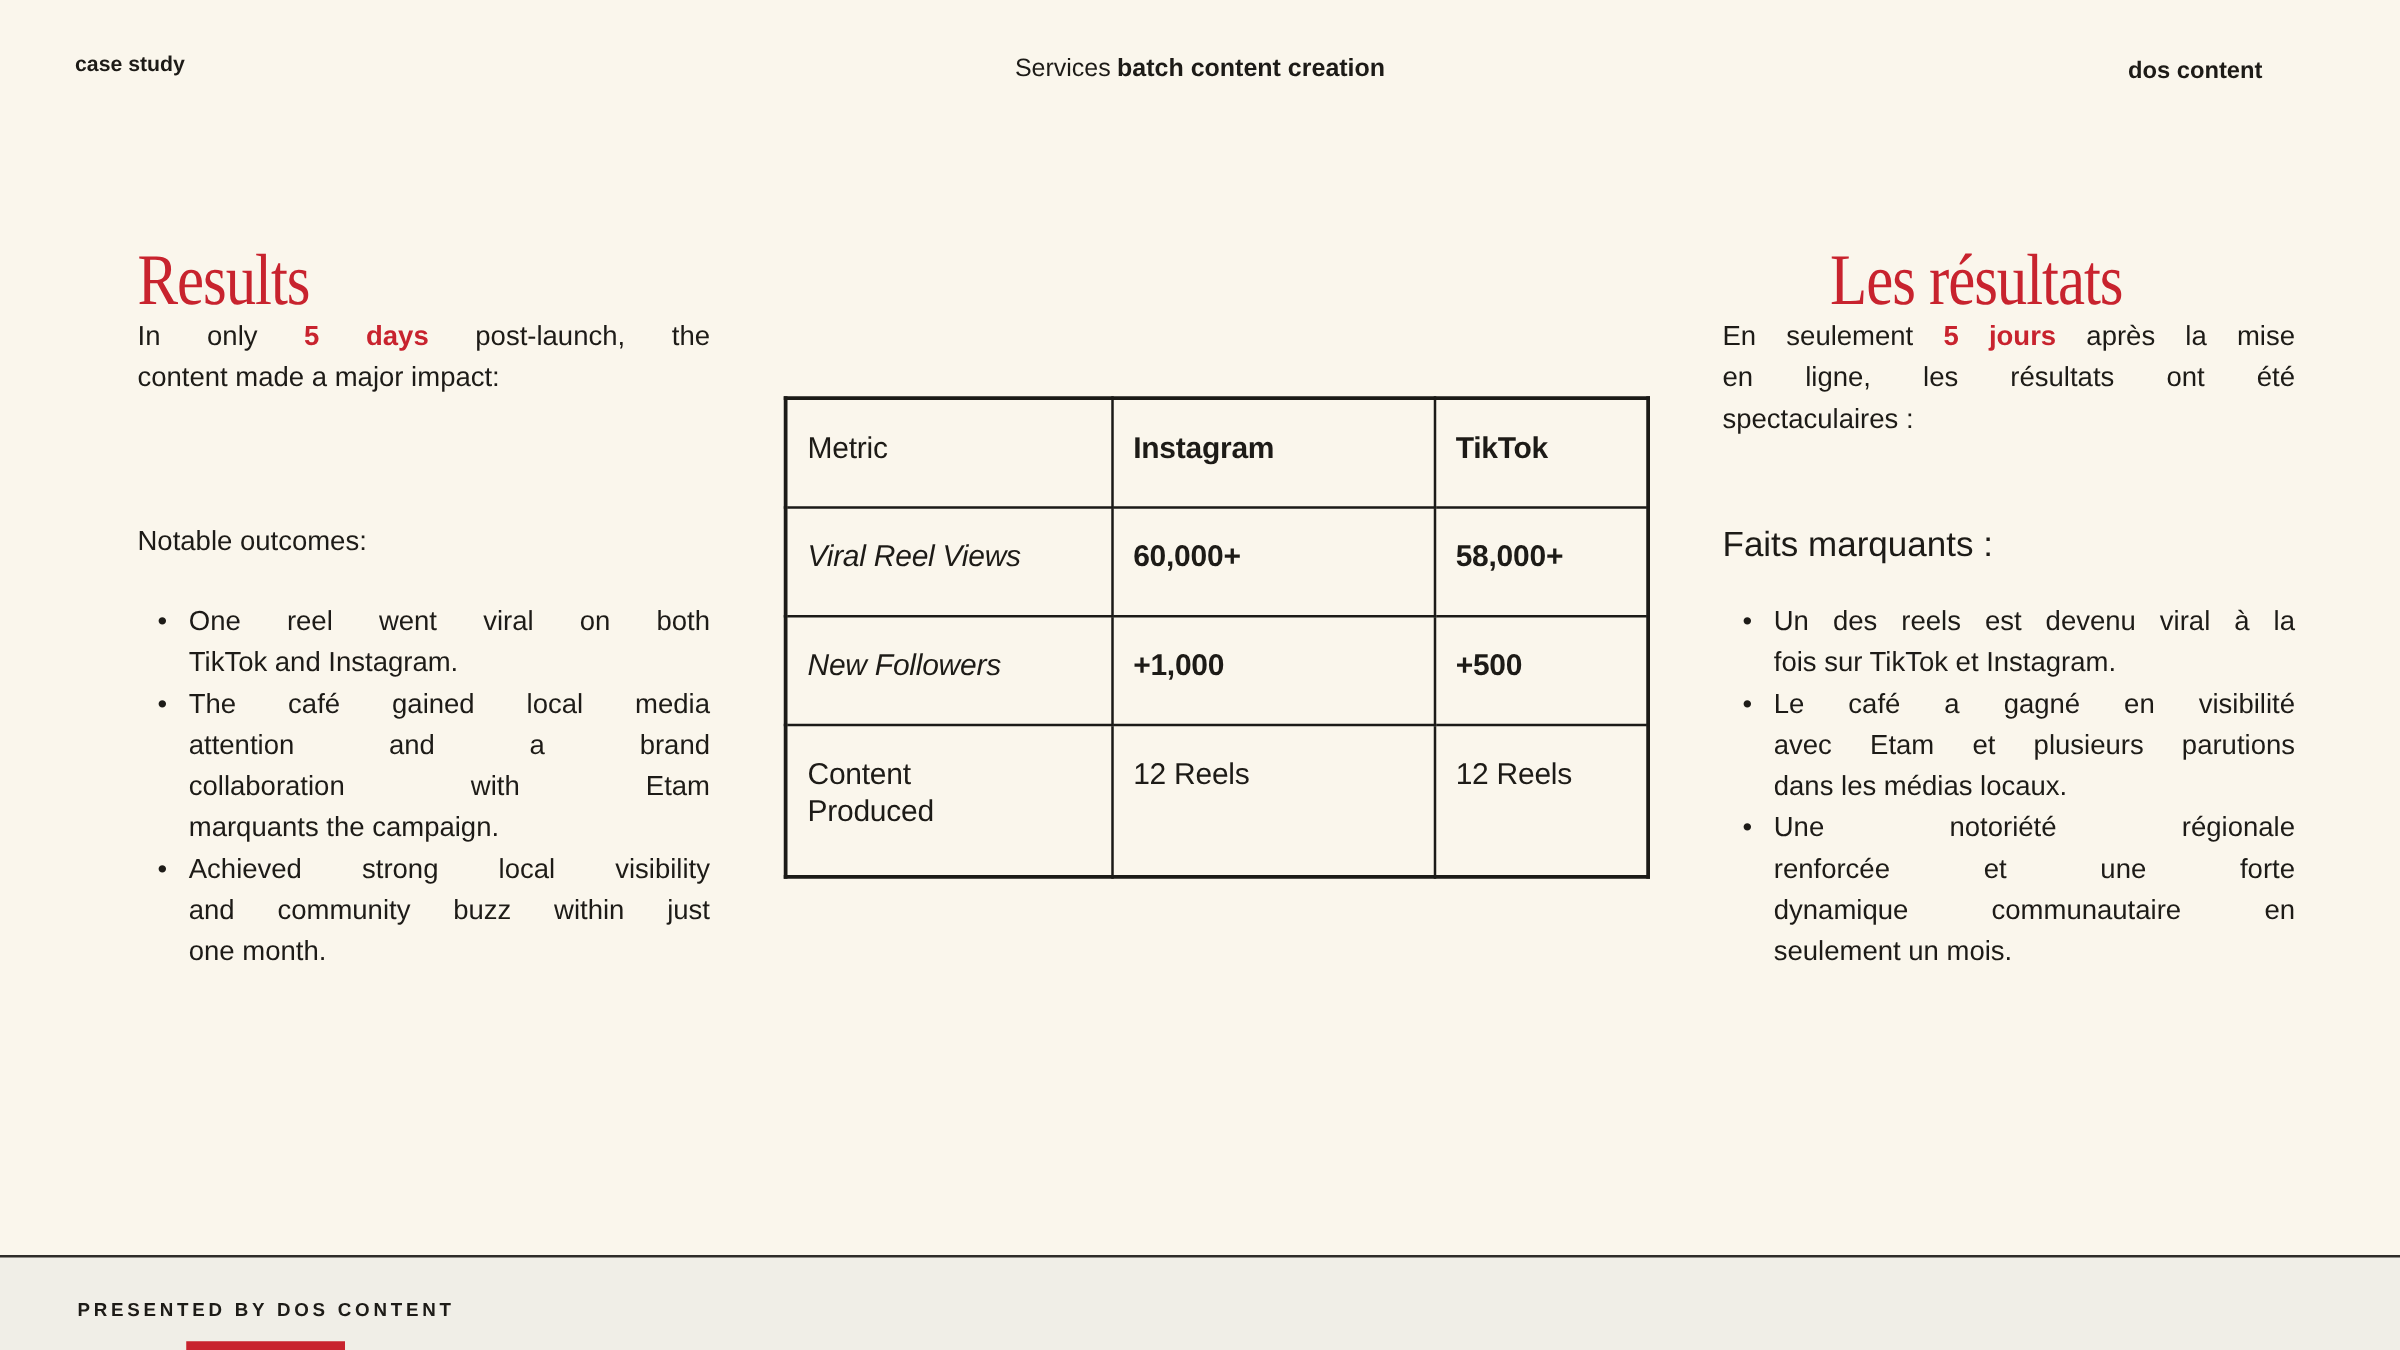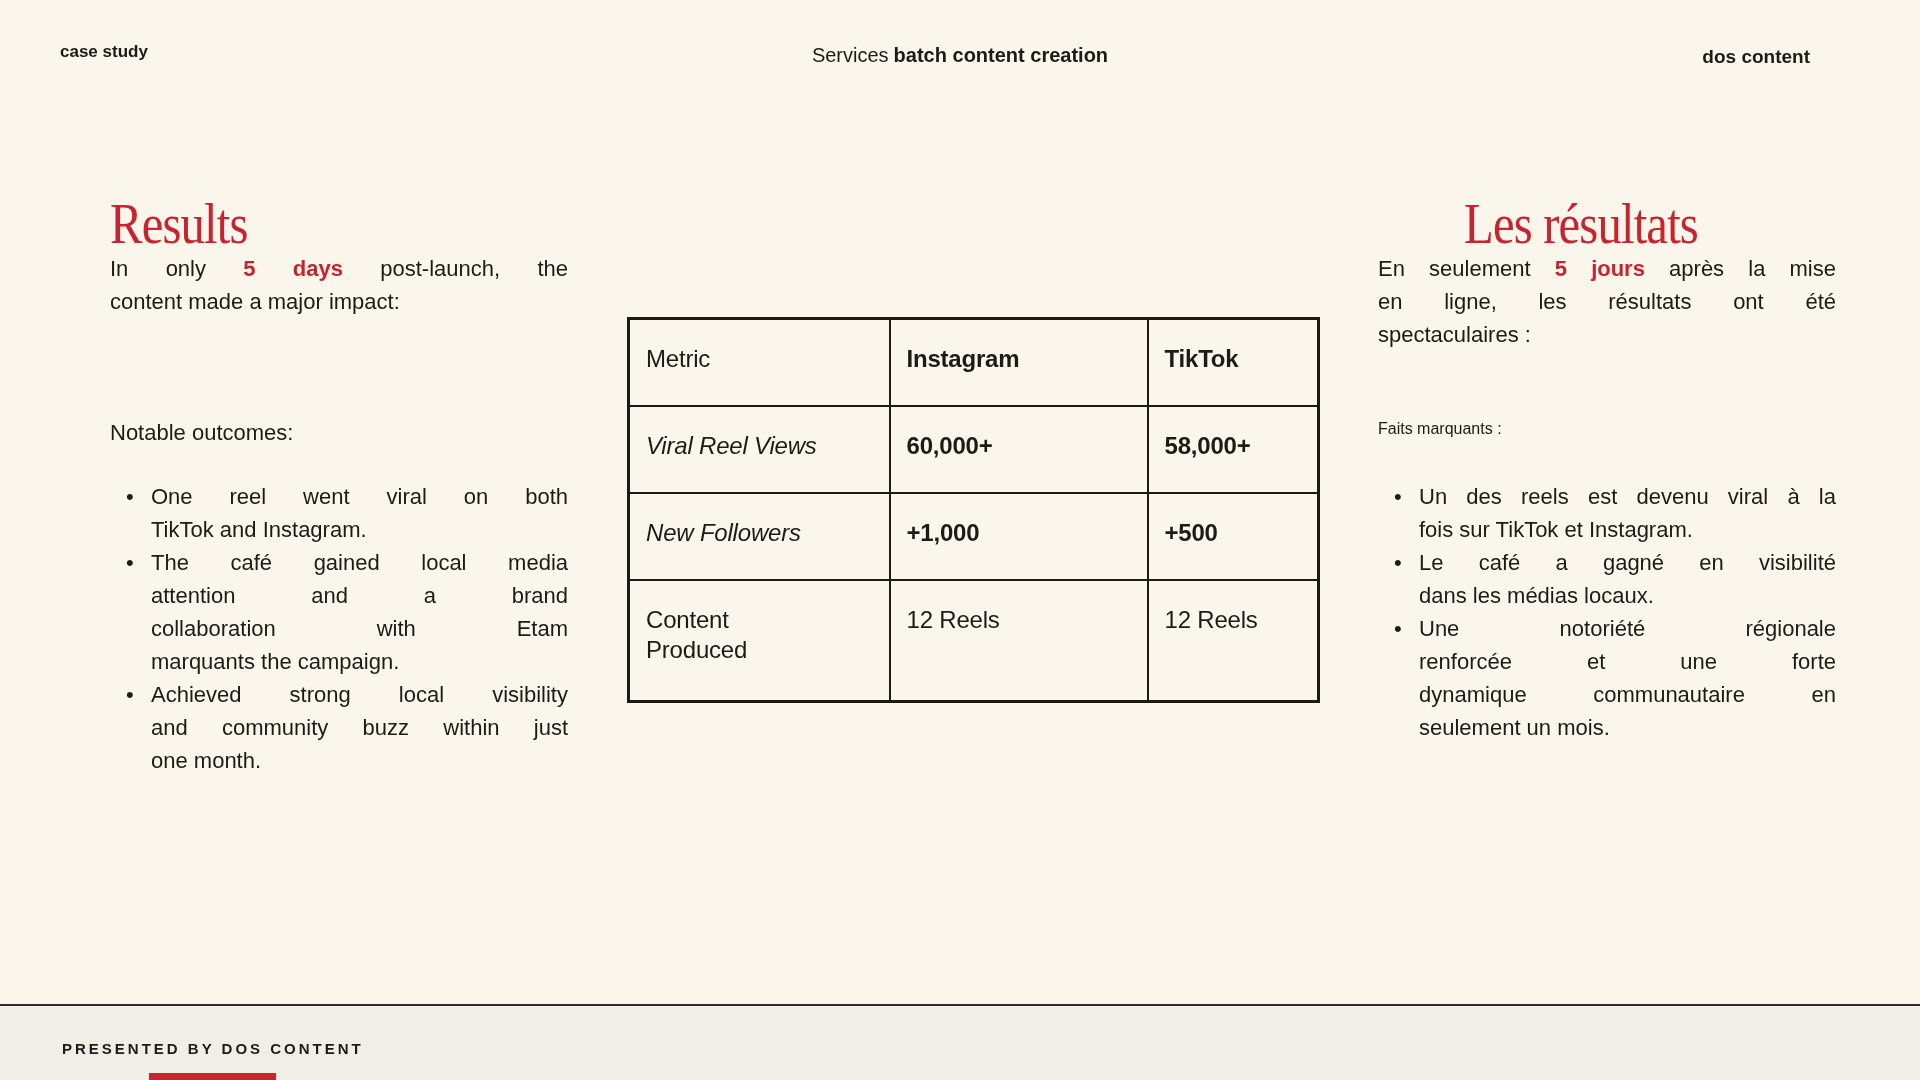--- a/index.html
+++ b/index.html
@@ -40,21 +40,21 @@
     white-space: nowrap;
   }
   .title-left  { left: 110px;  top: 152px; }
   .title-right { left: 1464px; top: 152px; }
 
   
   .copy { font-size: 22px; line-height: 33px; }
   .intro-left   { position: absolute; left: 110px;  top: 252px; width: 458px; }
   .intro-right  { position: absolute; left: 1378px; top: 252px; width: 458px; }
   .label-left   { position: absolute; left: 110px;  top: 420px; font-size: 22px; }
-  .label-right  { position: absolute; left: 1378px; top: 420px; font-size: 16px; }
+  .label-right  { position: absolute; left: 1378px; top: 420px; font-size: 28px; }
   .bullets-left { position: absolute; left: 110px;  top: 480px; width: 458px; }
   .bullets-right{ position: absolute; left: 1378px; top: 480px; width: 458px; }
 
   .tline { text-align: left; }
   .tline.stretch { text-align: justify; text-align-last: justify; }
   .hl { color: var(--accent-red); font-weight: 700; }
 
   ul.bullets { list-style: none; margin: 0; padding: 0; }
   ul.bullets li { position: relative; padding-left: 41px; }
   ul.bullets li::before {
@@ -181,20 +181,21 @@
 
   <div class="label-right">Faits marquants :</div>
 
   <ul class="bullets bullets-right copy">
       <li>
         <div class="tline stretch"><span>Un des reels est devenu viral à la</span></div>
         <div class="tline"><span>fois sur TikTok et Instagram.</span></div>
       </li>
       <li>
         <div class="tline stretch"><span>Le café a gagné en visibilité</span></div>
+        <div class="tline stretch"><span>avec Etam et plusieurs parutions</span></div>
         <div class="tline"><span>dans les médias locaux.</span></div>
       </li>
       <li>
         <div class="tline stretch"><span>Une notoriété régionale</span></div>
         <div class="tline stretch"><span>renforcée et une forte</span></div>
         <div class="tline stretch"><span>dynamique communautaire en</span></div>
         <div class="tline"><span>seulement un mois.</span></div>
       </li>
     </ul>
 

